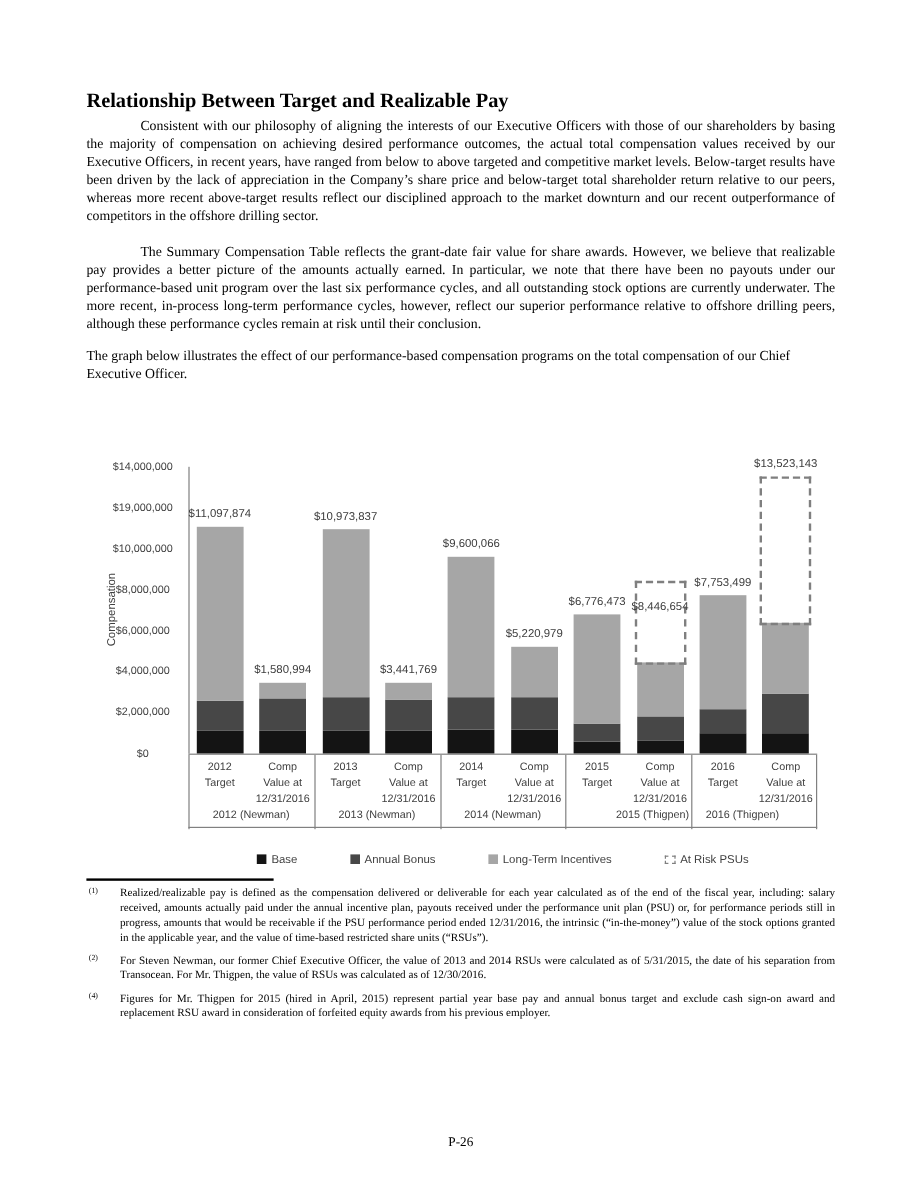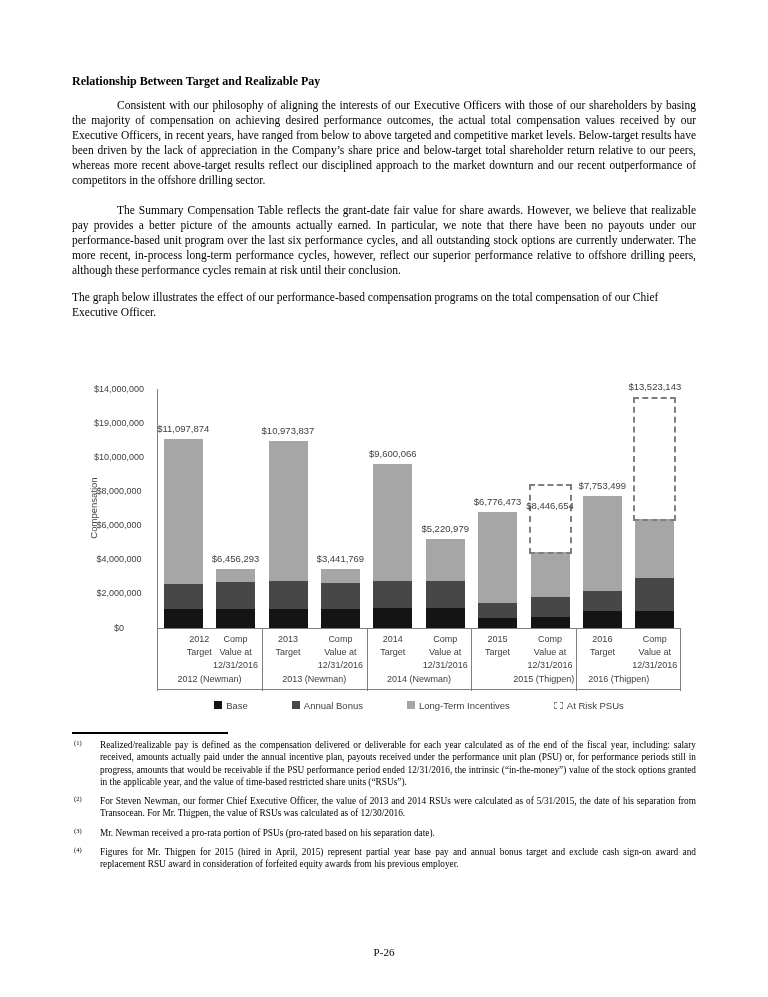--- a/index.html
+++ b/index.html
@@ -3,21 +3,21 @@
 <meta charset="utf-8">
 <style>
   html,body{margin:0;padding:0;}
   body{
     width:768px;height:997px;position:relative;background:#ffffff;
     font-family:"Liberation Serif","DejaVu Serif",serif;color:#000;
     overflow:hidden;
   }
   .abs{position:absolute;}
   
-  .heading{left:72px;top:74px;width:624px;font-size:12px;font-weight:bold;}
+  .heading{left:72px;top:74px;width:624px;font-size:17px;font-weight:bold;}
   .para{left:72px;width:624px;font-size:11.5px;line-height:15px;text-align:justify;margin:0;}
   .para.indent{text-indent:45px;}
   #para1{top:98px;}
   #para2{top:203px;}
   #para3{top:290px;text-align:left;}
   
   #chart{left:90px;top:368px;width:632px;height:352px;}
   .ylabel{
     position:absolute;left:-55px;top:133px;width:120px;height:14px;text-align:center;
     transform:rotate(-90deg);font:9.5px "Liberation Sans","DejaVu Sans",sans-serif;color:#404040;
@@ -70,21 +70,21 @@
     <div class="ytick" style="top: 49.6429px;">$19,000,000</div>
     <div class="ytick" style="top: 15.5px;">$14,000,000</div>
     <div class="axisline" style="left: 67px; top: 21px; height: 239px; background: rgb(128, 128, 128);"></div>
     <div class="seg" style="left: 73.7px; top: 241.221px; width: 39px; height: 18.7786px; background: rgb(20, 20, 20);"></div>
     <div class="seg" style="left: 73.7px; top: 216.297px; width: 39px; height: 24.9243px; background: rgb(71, 71, 71);"></div>
     <div class="seg" style="left: 73.7px; top: 70.5434px; width: 39px; height: 145.754px; background: rgb(166, 166, 166);"></div>
     <div class="vlabel" style="left: 33.2px; top: 54.5434px;">$11,097,874</div>
     <div class="seg" style="left: 126.1px; top: 241.221px; width: 39px; height: 18.7786px; background: rgb(20, 20, 20);"></div>
     <div class="seg" style="left: 126.1px; top: 214.419px; width: 39px; height: 26.8021px; background: rgb(71, 71, 71);"></div>
     <div class="seg" style="left: 126.1px; top: 200.558px; width: 39px; height: 13.8609px; background: rgb(166, 166, 166);"></div>
-    <div class="vlabel" style="left: 85.6px; top: 184.558px;">$6,456,293</div>
+    <div class="vlabel" style="left: 85.6px; top: 184.558px;">$1,580,994</div>
     <div class="seg" style="left: 178.5px; top: 240.539px; width: 39px; height: 19.4614px; background: rgb(20, 20, 20);"></div>
     <div class="seg" style="left: 178.5px; top: 213.395px; width: 39px; height: 27.1436px; background: rgb(71, 71, 71);"></div>
     <div class="seg" style="left: 178.5px; top: 72.6609px; width: 39px; height: 140.734px; background: rgb(166, 166, 166);"></div>
     <div class="vlabel" style="left: 138px; top: 56.6609px;">$10,973,837</div>
     <div class="seg" style="left: 230.9px; top: 240.539px; width: 39px; height: 19.4614px; background: rgb(20, 20, 20);"></div>
     <div class="seg" style="left: 230.9px; top: 214.931px; width: 39px; height: 25.6071px; background: rgb(71, 71, 71);"></div>
     <div class="seg" style="left: 230.9px; top: 201.244px; width: 39px; height: 13.6873px; background: rgb(166, 166, 166);"></div>
     <div class="vlabel" style="left: 190.4px; top: 185.244px;">$3,441,769</div>
     <div class="seg" style="left: 283.3px; top: 239.685px; width: 39px; height: 20.315px; background: rgb(20, 20, 20);"></div>
     <div class="seg" style="left: 283.3px; top: 212.712px; width: 39px; height: 26.9729px; background: rgb(71, 71, 71);"></div>
@@ -112,21 +112,21 @@
     <div class="seg" style="left: 545.3px; top: 150.914px; width: 39px; height: 58.7257px; background: rgb(166, 166, 166);"></div>
     <div class="risk" style="left: 543.3px; top: 29.1406px; width: 39px; height: 119.773px; border-color: rgb(127, 127, 127);"></div>
     <div class="vlabel" style="left: 504.8px; top: 13.1406px;">$13,523,143</div>
     <div class="xtable" style="left: 67px; top: 260px; width: 524px; height: 62px; border-color: rgb(128, 128, 128);">
       <div class="vline" style="left: 0px; background: rgb(128, 128, 128);"></div>
       <div class="vline" style="left: 104.8px; background: rgb(128, 128, 128);"></div>
       <div class="vline" style="left: 209.6px; background: rgb(128, 128, 128);"></div>
       <div class="vline" style="left: 314.4px; background: rgb(128, 128, 128);"></div>
       <div class="vline" style="left: 419.2px; background: rgb(128, 128, 128);"></div>
       <div class="vline" style="left: 523px; background: rgb(128, 128, 128);"></div>
-      <div class="xcell" style="left: 0px; width: 52.4px; padding-left: 16px;">2012
+      <div class="xcell" style="left: 0px; width: 52.4px;">2012
 Target</div>
       <div class="xcell" style="left: 52.4px; width: 52.4px;">Comp
 Value at
 12/31/2016</div>
       <div class="gcell" style="left: 0px; width: 104.8px;">2012 (Newman)</div>
       <div class="xcell" style="left: 104.8px; width: 52.4px;">2013
 Target</div>
       <div class="xcell" style="left: 157.2px; width: 52.4px;">Comp
 Value at
 12/31/2016</div>
@@ -143,21 +143,21 @@
 Value at
 12/31/2016</div>
       <div class="gcell" style="left: 314.4px; width: 104.8px; padding-left: 20px;">2015 (Thigpen)</div>
       <div class="xcell" style="left: 419.2px; width: 52.4px;">2016
 Target</div>
       <div class="xcell" style="left: 471.6px; width: 52.4px;">Comp
 Value at
 12/31/2016</div>
       <div class="gcell" style="left: 419.2px; width: 85px;">2016 (Thigpen)</div>
     </div>
-    <div class="legend" style="left: 67px; top: 330px; width: 524px; height: 14px; gap: 44px;">
+    <div class="legend" style="left: 67px; top: 341px; width: 524px; height: 14px; gap: 44px;">
       <div class="legitem">
         <div class="lmark" style="background: rgb(20, 20, 20);"></div>
         <div style="display: inline-block;">Base</div>
       </div>
       <div class="legitem">
         <div class="lmark" style="background: rgb(71, 71, 71);"></div>
         <div style="display: inline-block;">Annual Bonus</div>
       </div>
       <div class="legitem">
         <div class="lmark" style="background: rgb(166, 166, 166);"></div>
@@ -174,22 +174,18 @@
 <div class="abs" id="footnotes">
     <div class="fn">
       <span class="fnm">(1)</span>
       <div class="fnt">Realized/realizable pay is defined as the compensation delivered or deliverable for each year calculated as of the end of the fiscal year, including: salary received, amounts actually paid under the annual incentive plan, payouts received under the performance unit plan (PSU) or, for performance periods still in progress, amounts that would be receivable if the PSU performance period ended 12/31/2016, the intrinsic (“in-the-money”) value of the stock options granted in the applicable year, and the value of time-based restricted share units (“RSUs”).</div>
     </div>
     <div class="fn">
       <span class="fnm">(2)</span>
       <div class="fnt">For Steven Newman, our former Chief Executive Officer, the value of 2013 and 2014 RSUs were calculated as of 5/31/2015, the date of his separation from Transocean. For Mr. Thigpen, the value of RSUs was calculated as of 12/30/2016.</div>
     </div>
     <div class="fn">
-      <span class="fnm">(3)</span>
-      <div class="fnt">Mr. Newman received a pro-rata portion of PSUs (pro-rated based on his separation date).</div>
-    </div>
-    <div class="fn">
       <span class="fnm">(4)</span>
       <div class="fnt">Figures for Mr. Thigpen for 2015 (hired in April, 2015) represent partial year base pay and annual bonus target and exclude cash sign-on award and replacement RSU award in consideration of forfeited equity awards from his previous employer.</div>
     </div>
   </div>
 
 <div class="abs pageno">P-26</div>
 
 </body></html>

